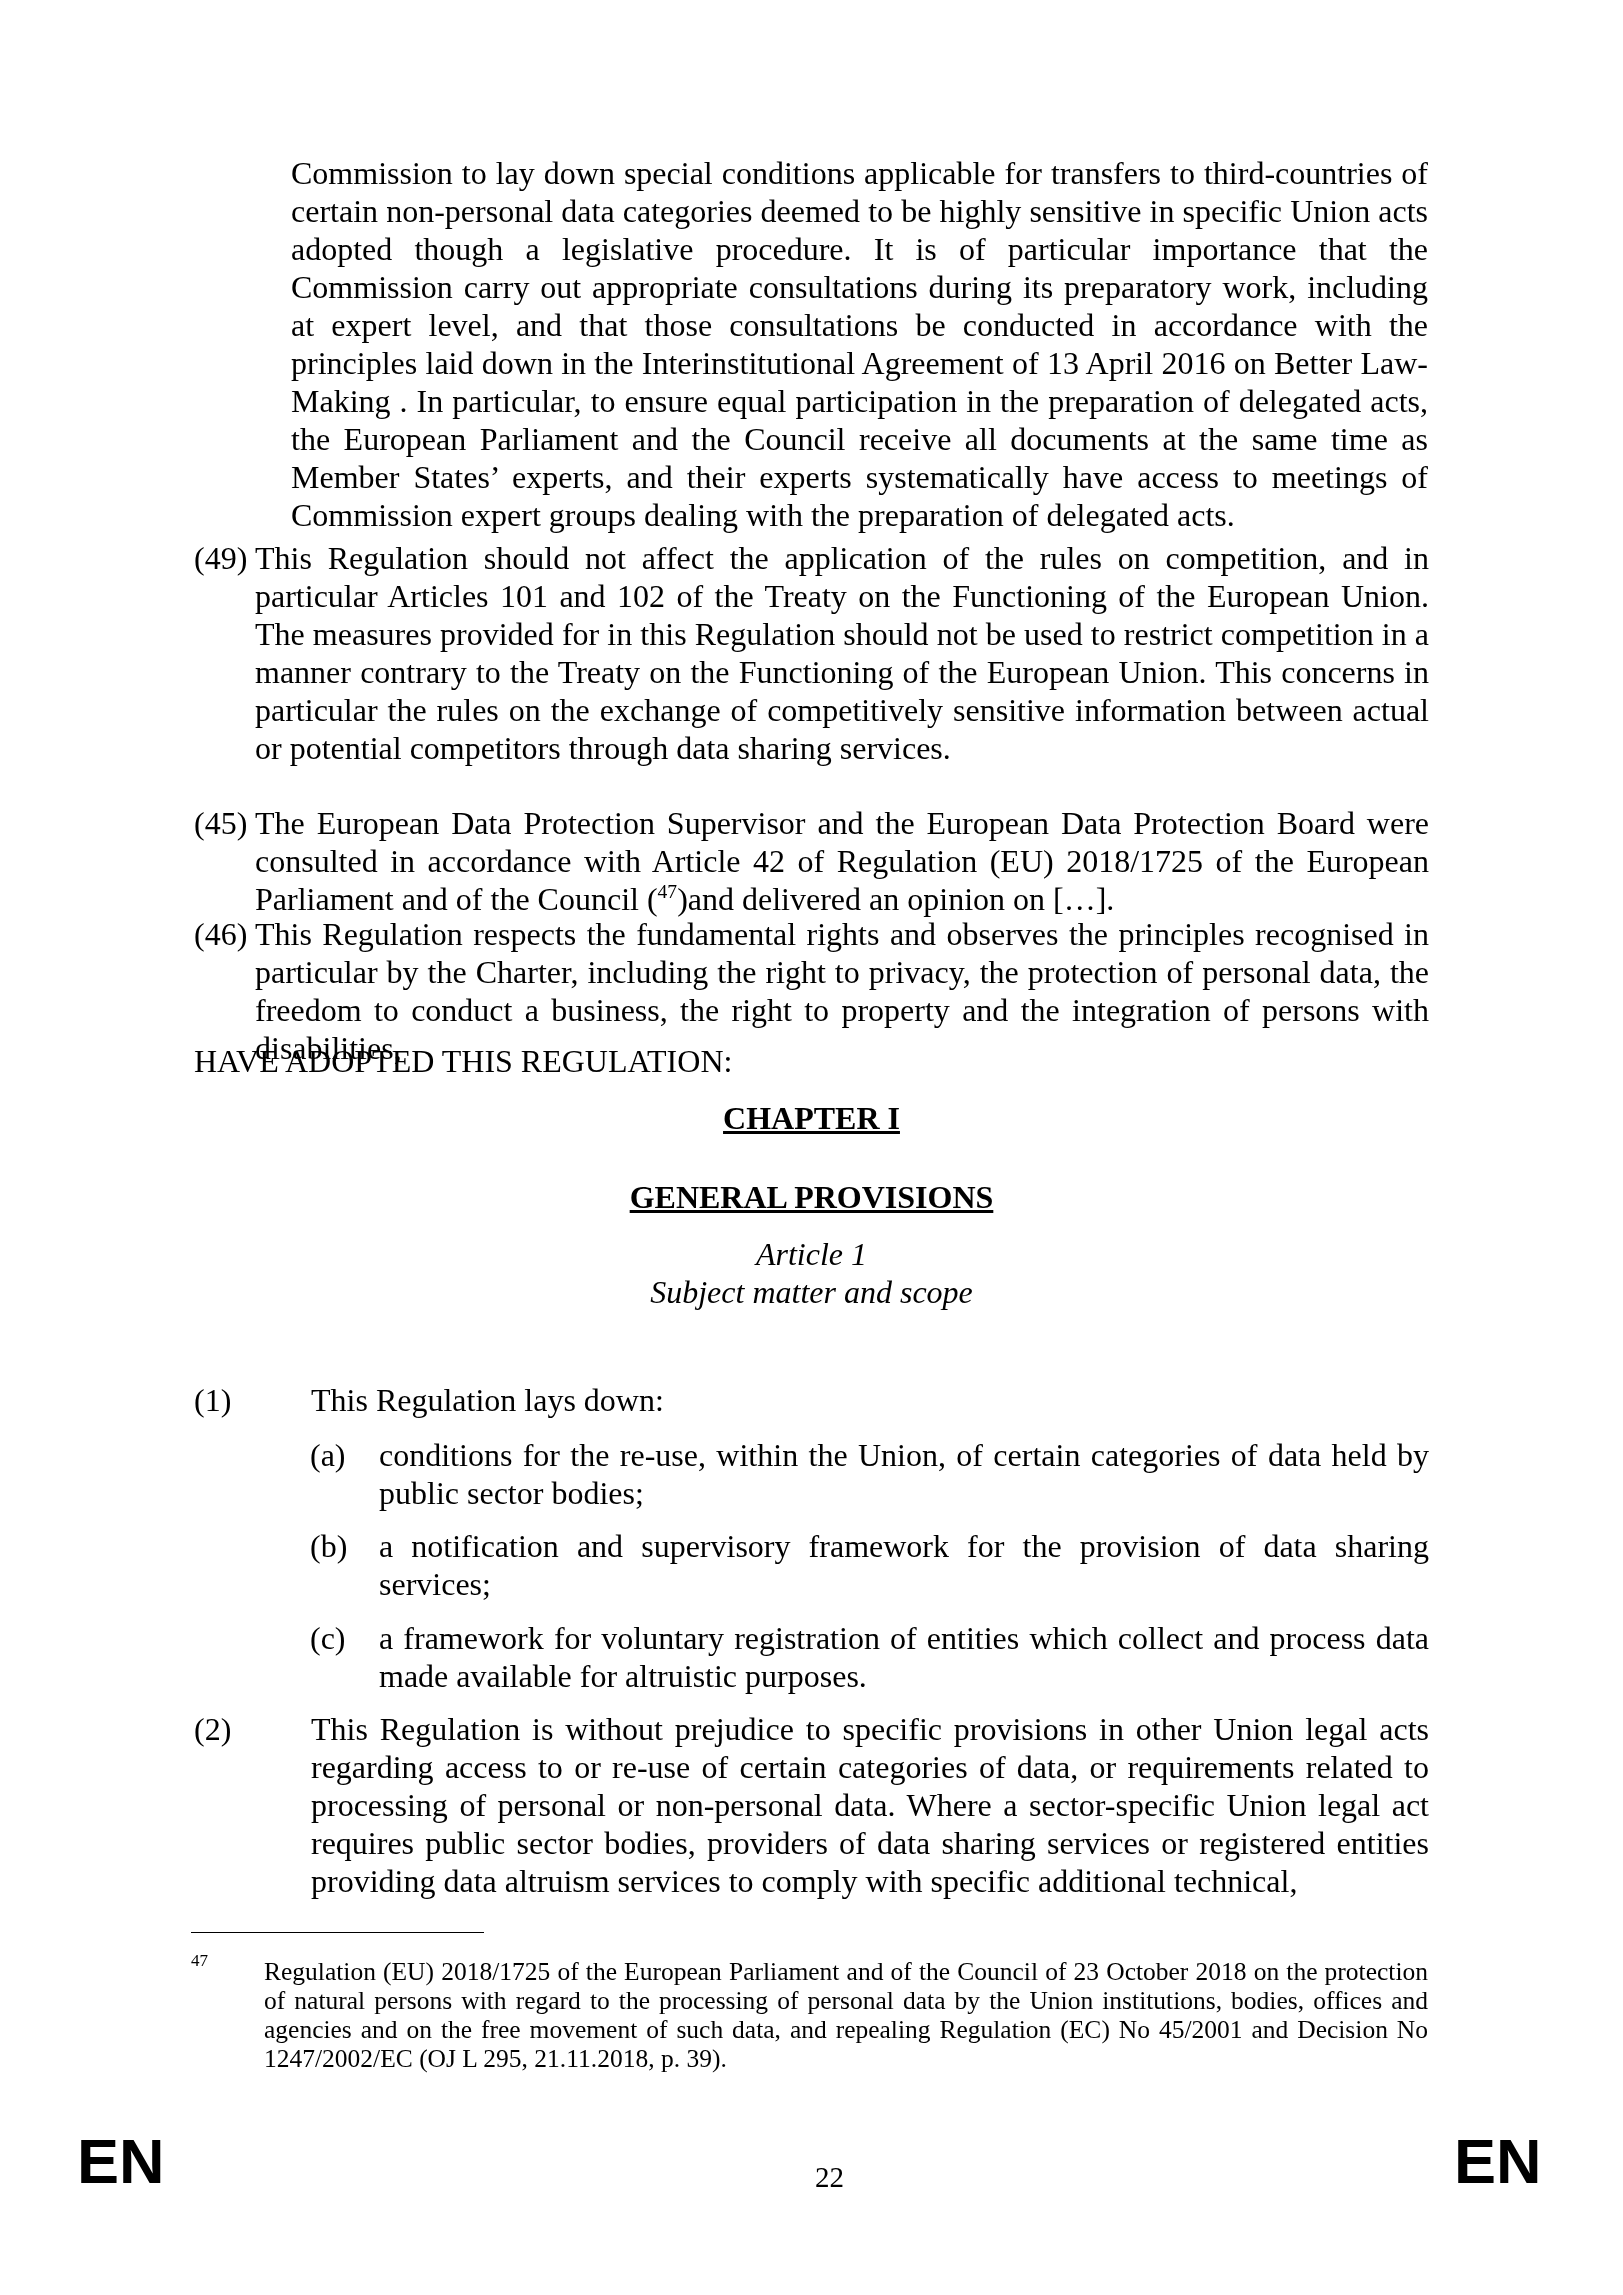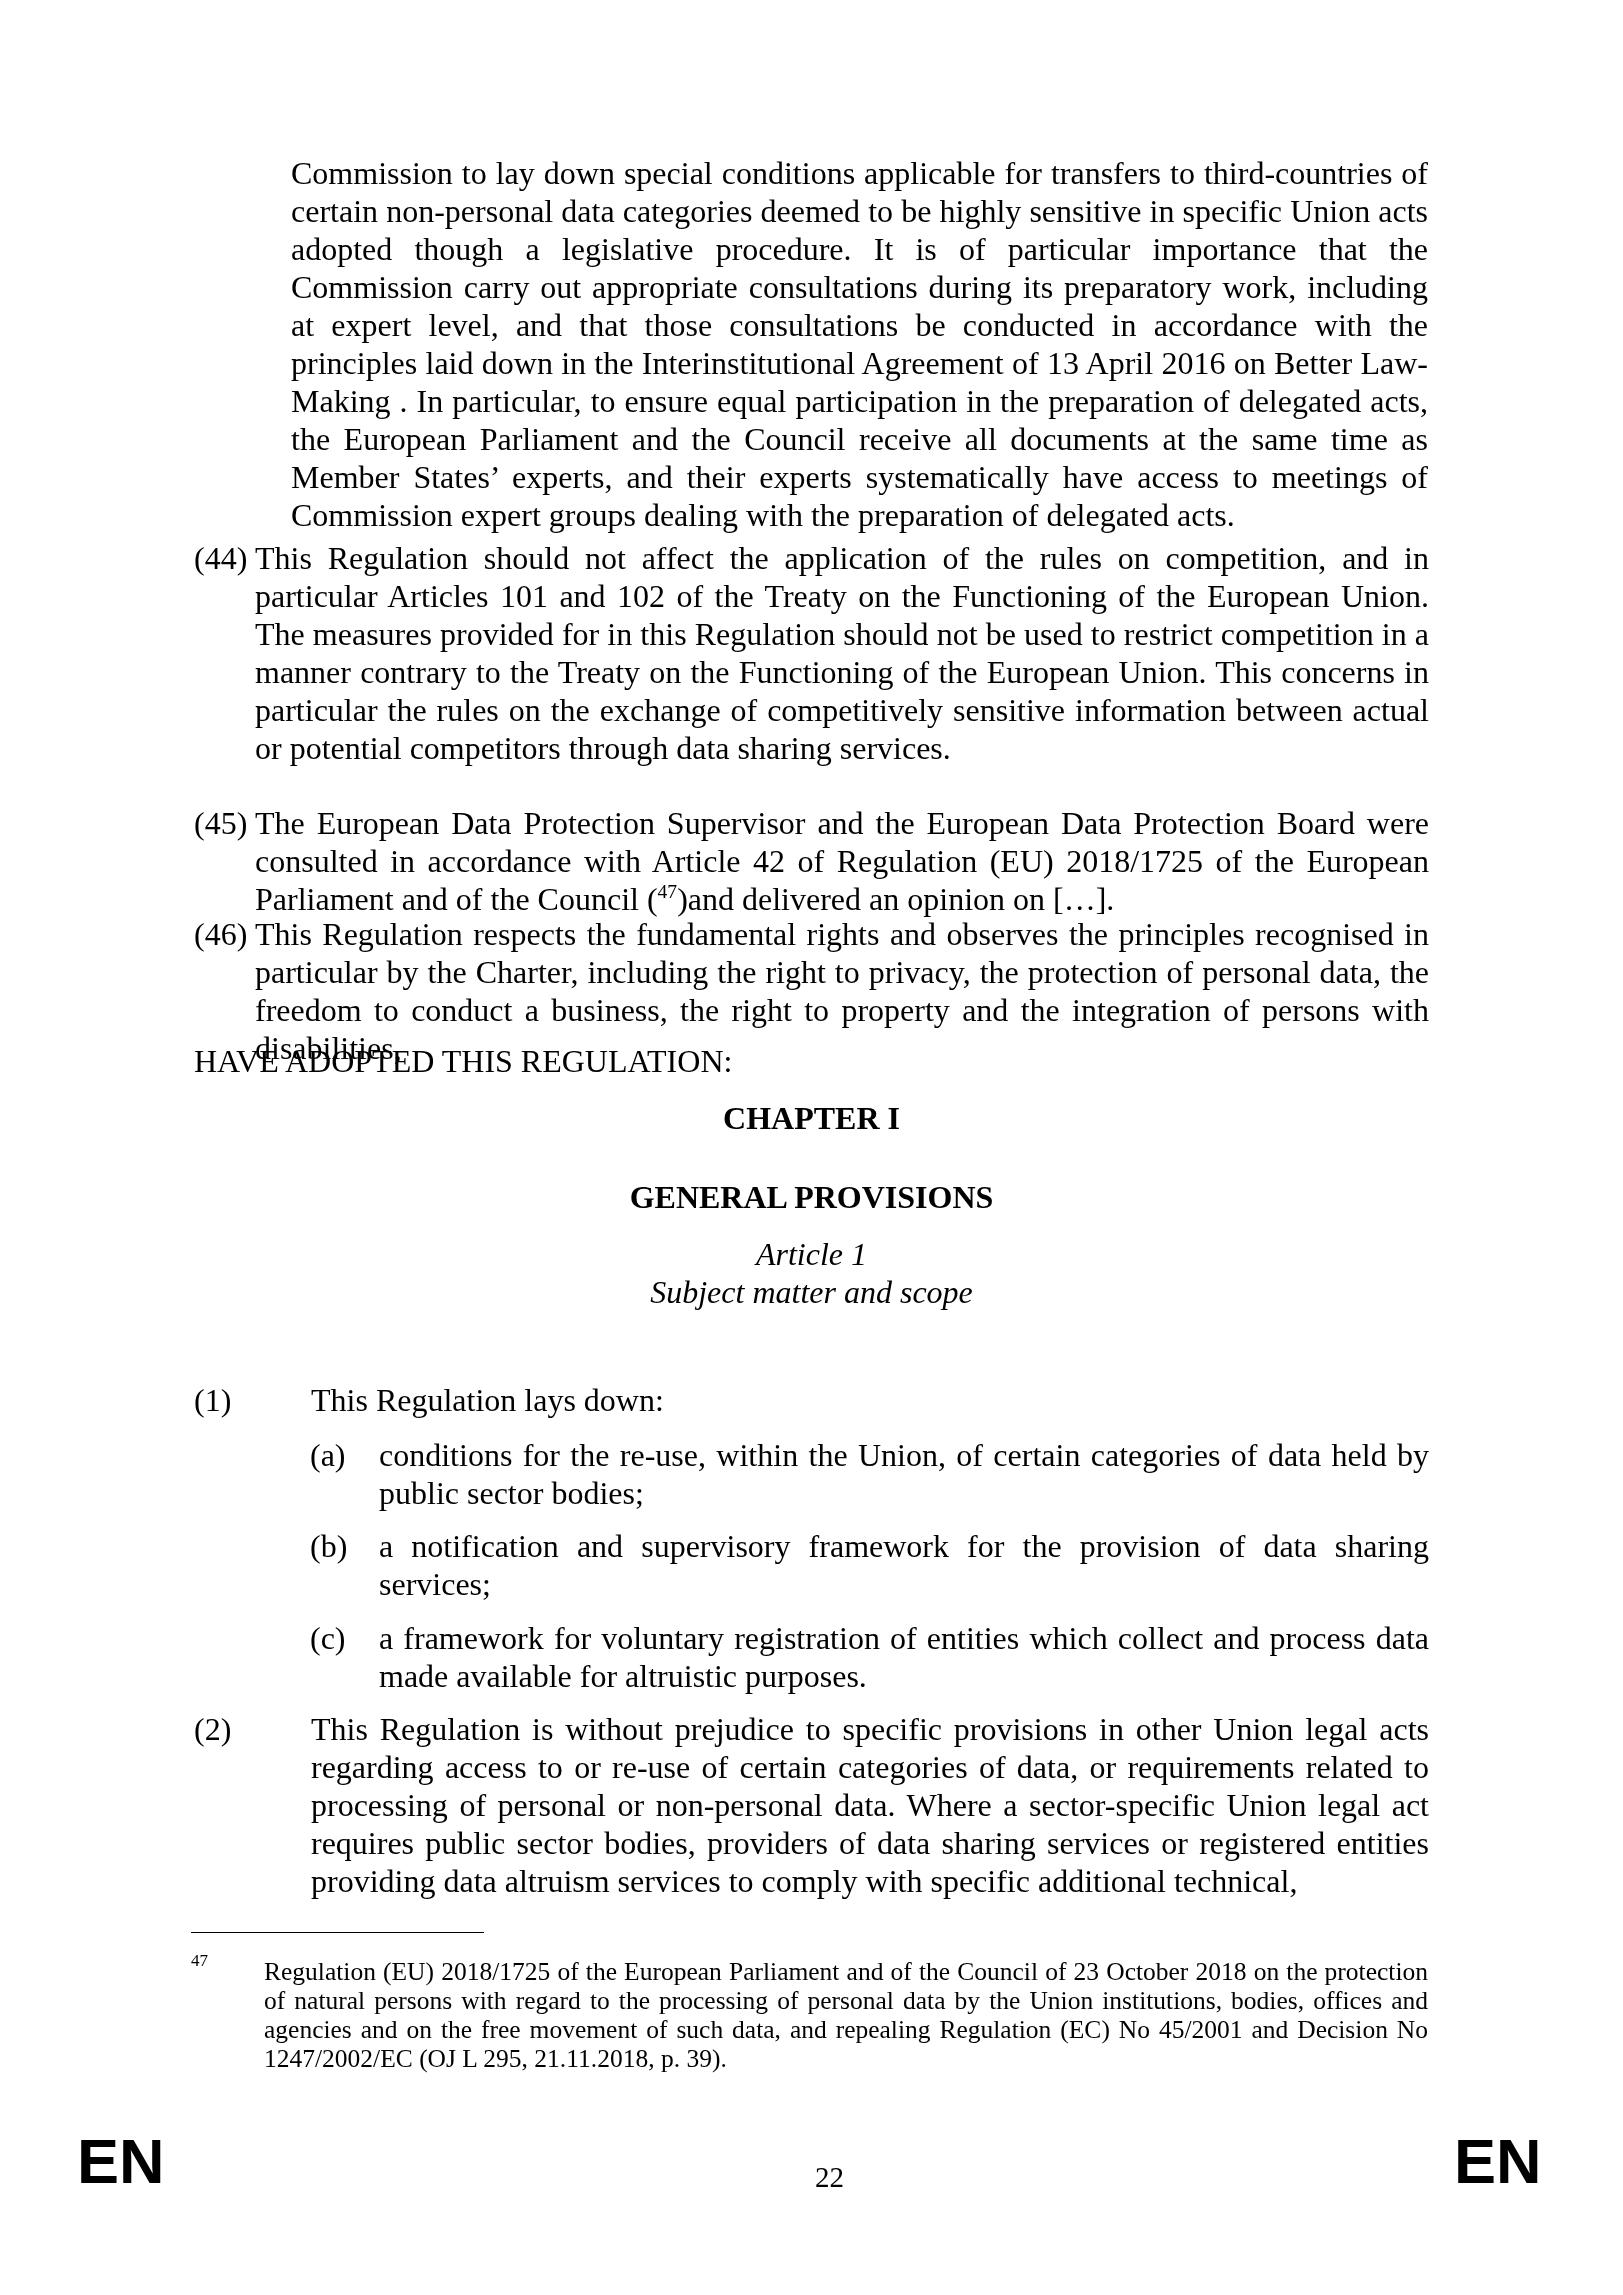--- a/index.html
+++ b/index.html
@@ -5,21 +5,21 @@
   html, body { margin: 0; padding: 0; background: #ffffff; }
   body { width: 1623px; height: 2295px; position: relative; overflow: hidden; color: #000; }
   .page { position: absolute; left: 0; top: 0; width: 1623px; height: 1893px; }
   .body-text { font-family: "Liberation Serif", "DejaVu Serif", serif; font-size: 32px; line-height: 38px; text-align: justify; }
   .cont-para { position: absolute; left: 291px; top: 154px; width: 1137px; }
   .recital { position: absolute; left: 194px; width: 1235px; }
   .recital .num { position: absolute; left: 0; top: 0; }
   .recital .txt { margin-left: 61px; }
   .adopted { position: absolute; left: 194px; top: 1042px; font-family: "Liberation Serif", serif; font-size: 32px; line-height: 38px; }
   .center-heading { position: absolute; left: 194px; width: 1235px; text-align: center; font-family: "Liberation Serif", serif; font-size: 32px; line-height: 38px; }
-  .bold { font-weight: bold; }
+  .bold { font-weight: bold; text-decoration: underline; }
   .ital { font-style: italic; }
   .art-para { position: absolute; left: 194px; width: 1235px; }
   .art-para .num { position: absolute; left: 0; top: 0; }
   .art-para .txt { margin-left: 117px; }
   .point { position: absolute; left: 310px; width: 1119px; }
   .point .lbl { position: absolute; left: 0; top: 0; }
   .point .txt { margin-left: 69px; }
   sup.fnref { font-size: 19.6px; line-height: 0; vertical-align: 11.8px; }
   .fn-rule { position: absolute; left: 191px; top: 1932px; width: 293px; height: 1.3px; background: #000; }
   .footnote { position: absolute; left: 191px; top: 1957px; width: 1237px; font-family: "Liberation Serif", serif; font-size: 25.5px; line-height: 29px; text-align: justify; }
@@ -33,21 +33,21 @@
 </head>
 <body>
 
 <div class="page">
 
   <div class="body-text cont-para">
     <span>Commission to lay down special conditions applicable for transfers to third-countries of certain non-personal data categories deemed to be highly sensitive in specific Union acts adopted though a legislative procedure. It is of particular importance that the Commission carry out appropriate consultations during its preparatory work, including at expert level, and that those consultations be conducted in accordance with the principles laid down in the Interinstitutional Agreement of 13 April 2016 on Better Law-Making . In particular, to ensure equal participation in the preparation of delegated acts, the European Parliament and the Council receive all documents at the same time as Member States’ experts, and their experts systematically have access to meetings of Commission expert groups dealing with the preparation of delegated acts.</span>
   </div>
 
   <div class="body-text recital" style="top:539px;">
-    <span class="num">(44)</span>
+    <span class="num">(49)</span>
     <div class="txt">This Regulation should not affect the application of the rules on competition, and in particular Articles 101 and 102 of the Treaty on the Functioning of the European Union. The measures provided for in this Regulation should not be used to restrict competition in a manner contrary to the Treaty on the Functioning of the European Union. This concerns in particular the rules on the exchange of competitively sensitive information between actual or potential competitors through data sharing services.</div>
   </div>
 
   <div class="body-text recital" style="top:804px;">
     <span class="num">(45)</span>
     <div class="txt"><span>The European Data Protection Supervisor and the European Data Protection Board were consulted in accordance with Article 42 of Regulation (EU) 2018/1725 of the European Parliament and of the Council (</span><sup class="fnref">47</sup><span>)and delivered an opinion on […].</span></div>
   </div>
 
   <div class="body-text recital" style="top:915px;">
     <span class="num">(46)</span>

